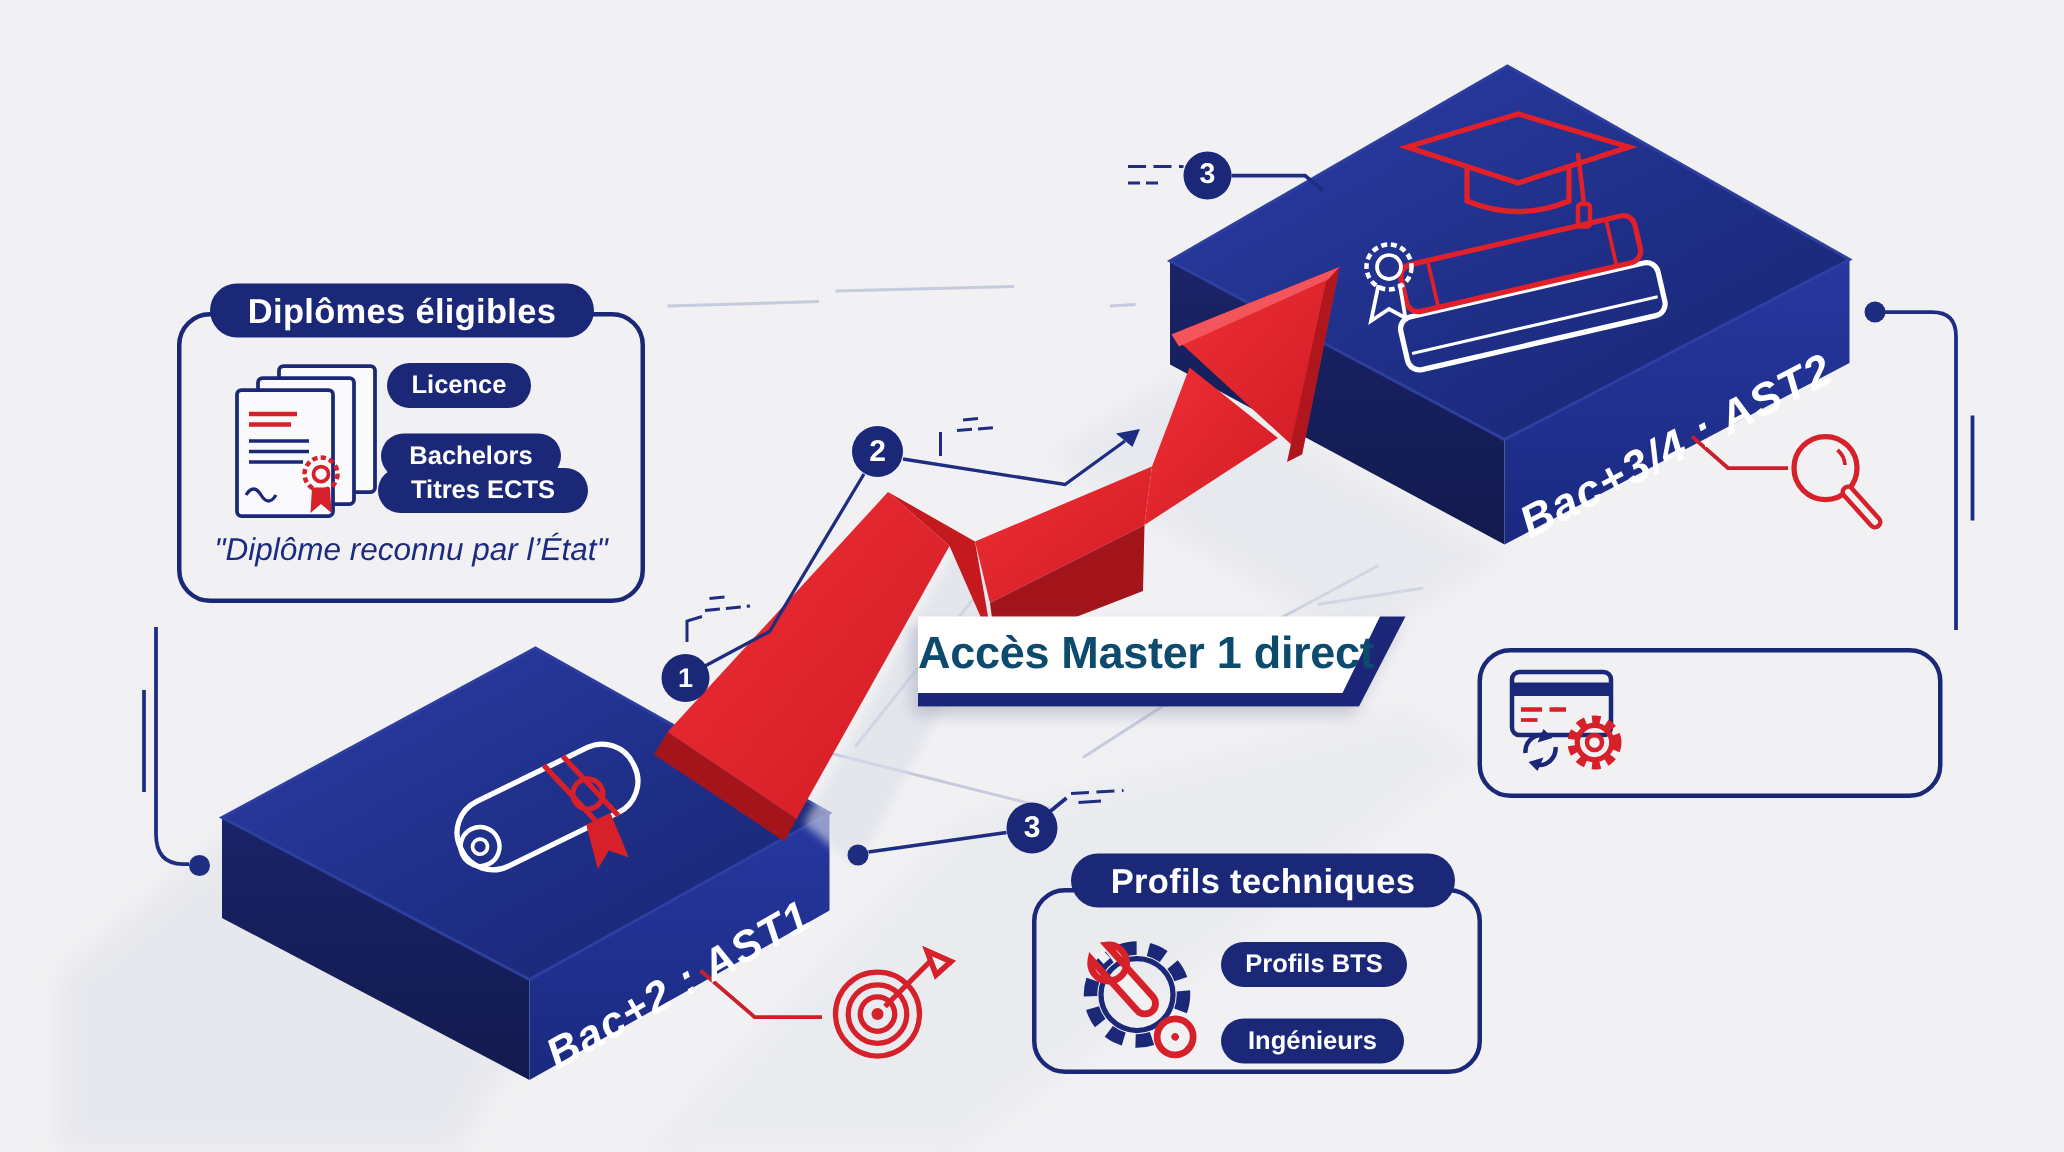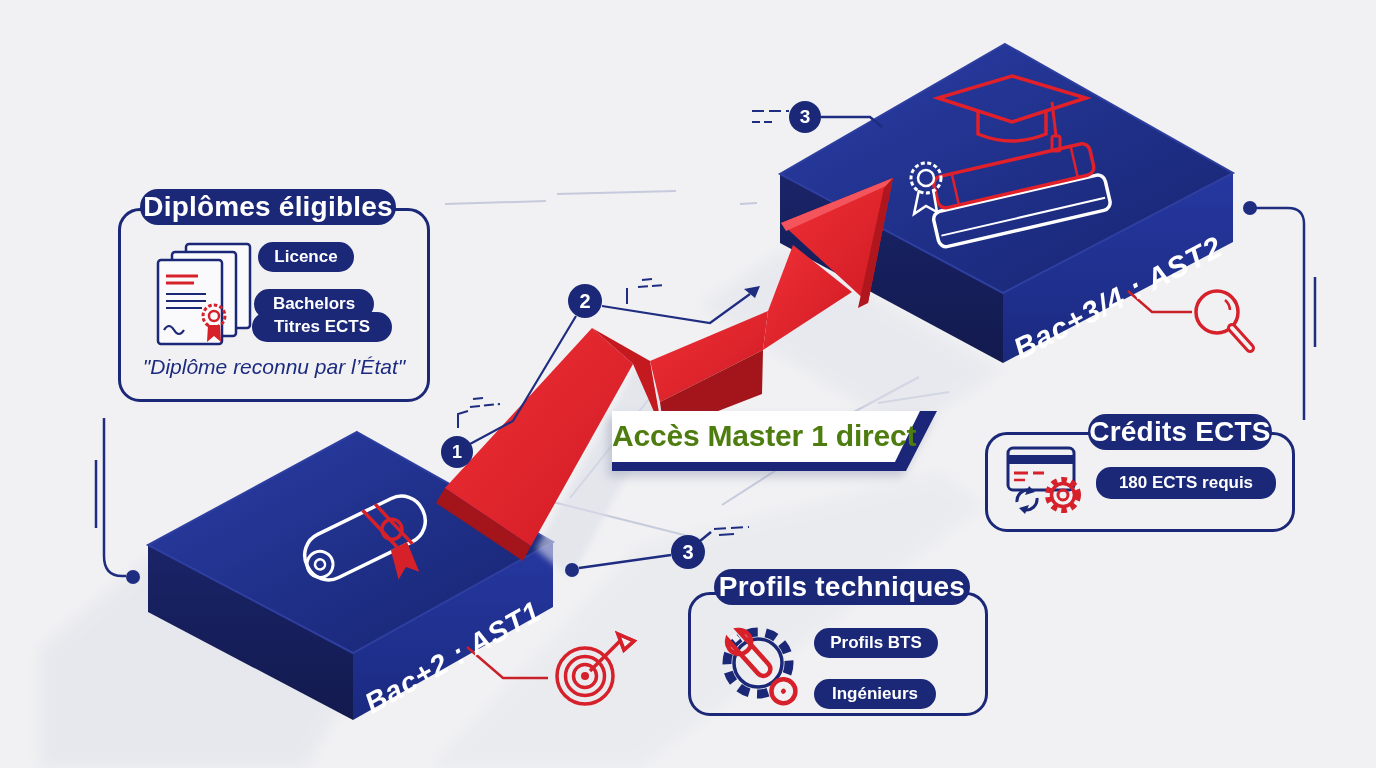--- a/index.html
+++ b/index.html
@@ -4,30 +4,30 @@
 <style>
   html,body{margin:0;padding:0;}
   body{width:1376px;height:768px;font-family:"Liberation Sans",sans-serif;}
   .stage{position:relative;width:1376px;height:768px;background:#f1f1f3;overflow:hidden;}
   .stage svg{position:absolute;left:0;top:0;z-index:1;}
   .ov{position:absolute;z-index:2;}
   
   .callout{border:3px solid #1b2878;border-radius:22px;background:transparent;box-sizing:border-box;}
   .pill{position:absolute;z-index:3;background:#1b2878;color:#fff;display:flex;align-items:center;justify-content:center;
         border-radius:19px;font-weight:700;white-space:nowrap;}
-  .pill.hdr{font-size:28px;letter-spacing:.2px;}
+  .pill.hdr{font-size:23px;letter-spacing:.2px;}
   .pill.item{font-size:17px;border-radius:15px;}
   .quote{color:#1c2b80;font-style:italic;font-size:21px;text-align:center;font-weight:500;}
   
   .step{background:#1b2878;color:#fff;border-radius:50%;display:flex;align-items:center;justify-content:center;
         font-weight:700;}
   
   .plabel{color:#fff;font-weight:700;font-style:italic;text-align:center;letter-spacing:1px;
           transform-origin:center center;white-space:nowrap;}
-  .bannertxt{color:#4d7c0f;font-weight:700;font-size:30px;text-align:center;line-height:52px;letter-spacing:-0.2px;white-space:nowrap;}
+  .bannertxt{color:#0c4a6e;font-weight:700;font-size:30px;text-align:center;line-height:52px;letter-spacing:-0.2px;white-space:nowrap;}
 </style>
 </head>
 <body>
 
 <div class="stage">
 
 <svg width="1376" height="768" viewBox="0 0 1376 768">
   <defs>
     <linearGradient id="gTop" x1="0" y1="0" x2="1" y2="1">
       <stop offset="0" stop-color="#2a3da6"></stop>
@@ -238,21 +238,19 @@
 <div class="ov step" style="left:671px;top:535px;width:34px;height:34px;font-size:20px;">3</div>
 
 <div class="ov callout" style="left:118px;top:208px;width:312px;height:194px;"></div>
 <div class="pill hdr ov" style="left:140px;top:189px;width:256px;height:36px;">Diplômes éligibles</div>
 <div class="pill item ov" style="left:258px;top:242px;width:96px;height:30px;">Licence</div>
 <div class="pill item ov" style="left:254px;top:277px;width:120px;height:30px;margin-top:12px;">Bachelors</div>
 <div class="pill item ov" style="left:252px;top:312px;width:140px;height:30px;">Titres ECTS</div>
 <div class="ov quote" style="left:126px;top:355px;width:296px;">"Diplôme reconnu par l’État"</div>
 
 <div class="ov callout" style="left:985px;top:432px;width:310px;height:100px;"></div>
-<div class="pill hdr ov" style="left:1088px;top:414px;width:184px;height:36px;">Crédits ECTS</div>
-<div class="pill item ov" style="left:1096px;top:467px;width:180px;height:32px;">180 ECTS requis</div>
 
 <div class="ov callout" style="left:688px;top:592px;width:300px;height:124px;"></div>
 <div class="pill hdr ov" style="left:714px;top:569px;width:256px;height:36px;">Profils techniques</div>
 <div class="pill item ov" style="left:814px;top:628px;width:124px;height:30px;">Profils BTS</div>
 <div class="pill item ov" style="left:814px;top:663px;width:122px;height:30px;margin-top:16px;">Ingénieurs</div>
 
 </div>
 
 </body></html>

